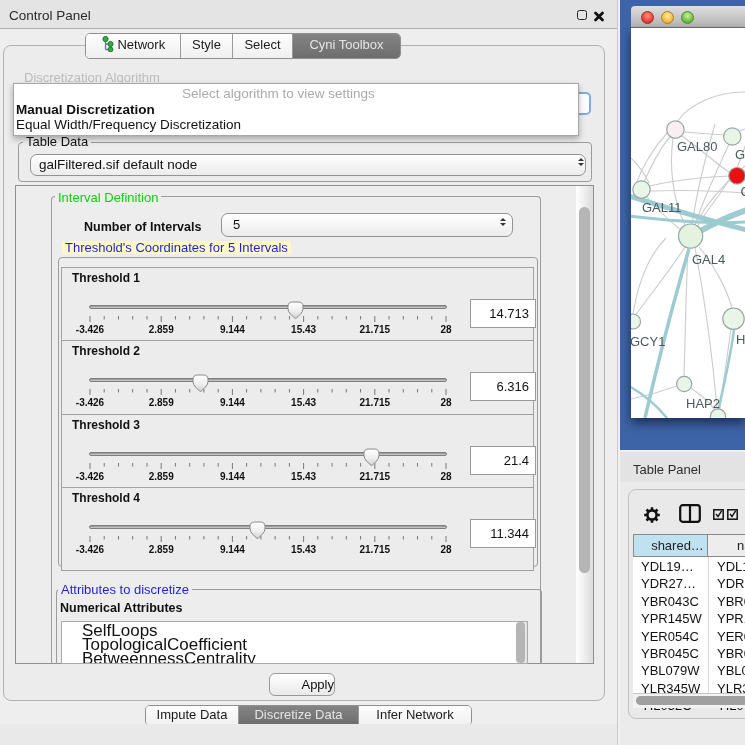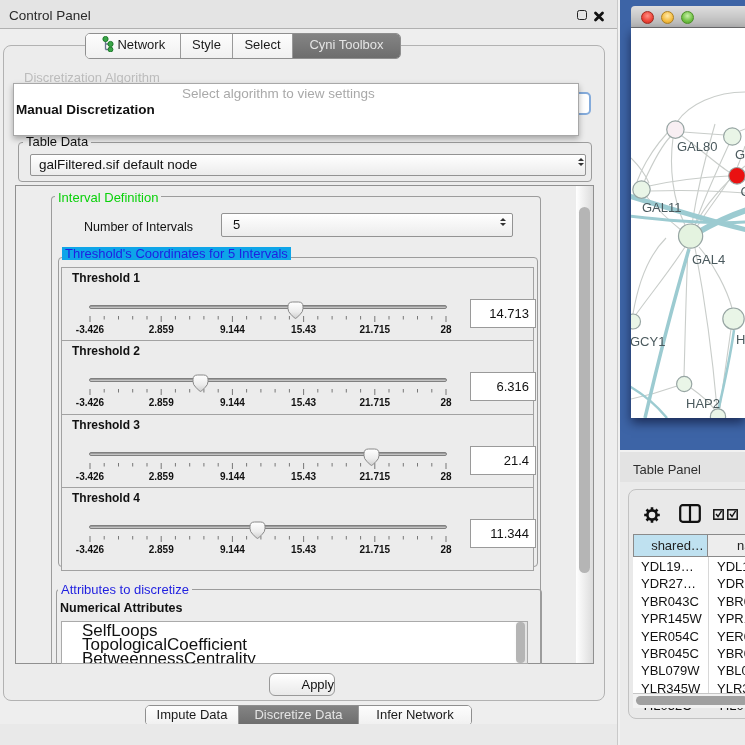--- a/index.html
+++ b/index.html
@@ -1,20 +1,20 @@
 <!DOCTYPE html>
 <html><head><meta charset="utf-8"><style>
 html,body{margin:0;padding:0}
 body{width:745px;height:745px;background:#f1f1f1;font-family:"Liberation Sans",sans-serif;position:relative;overflow:hidden;font-size:13px;color:#111}
 .abs{position:absolute}
 .seg{display:flex;border:1px solid #8f8f8f;border-radius:5px;overflow:hidden;background:#f6f6f6}
 .seg div{line-height:22px;text-align:center;border-right:1px solid #9a9a9a;background:linear-gradient(#fdfdfd,#f0f0f0);color:#1a1a1a}
 .seg div:last-child{border-right:none}
 .seg div.sel{background:linear-gradient(#848484,#6d6d6d);color:#e4e4e4}
-.combo{background:linear-gradient(#ffffff,#ececec);border:1px solid #939393;border-radius:2px;box-sizing:border-box}
+.combo{background:linear-gradient(#ffffff,#ececec);border:1px solid #939393;border-radius:7px;box-sizing:border-box}
 .updn{position:absolute;width:7px}
 .updn i{display:block;width:0;height:0;border-left:3px solid transparent;border-right:3px solid transparent}
 .updn i.u{border-bottom:3.8px solid #333;margin-bottom:2.2px}
 .updn i.d{border-top:3.8px solid #333}
 .grp{position:absolute;border:1px solid #9c9c9c;border-radius:4px;box-sizing:border-box}
 .gl{position:absolute;background:#ececec;padding:0 3px;line-height:13px}
 .tbox{position:absolute;left:61px;width:473px;height:84px;border:1px solid #a2a2a2;background:#ececec;box-sizing:border-box}
 .tbox b{position:absolute;left:10px;top:2.5px;font-size:12px}
 .track{position:absolute;left:27px;top:37px;width:358px;height:4px;border-radius:2px;background:linear-gradient(#8a8a8a,#d6d6d6);border:1px solid #808080;box-sizing:border-box}
 .vfield{position:absolute;left:408px;top:31px;width:58px;height:27px;background:#fff;border:1px solid #9a9a9a;line-height:27px;text-align:right;padding-right:6px;font-size:13px}
@@ -57,29 +57,29 @@
     <i class="d"></i>
   </div>
 
 <div class="abs" style="left:15px;top:185px;width:579px;height:479px;border:1px solid #909090;background:#ededed;box-sizing:border-box"></div>
 <div class="abs" style="left:576px;top:186px;width:17px;height:477px;background:linear-gradient(to right,#ffffff,#dcdcdc)"></div>
 <div class="abs" style="left:579px;top:207px;width:11px;height:366px;background:#b5b5b5;border-radius:6px"></div>
 
 <div class="abs" style="left:51px;top:196px;width:490px;height:468px;border:1px solid #9c9c9c;border-bottom:none;border-radius:4px 4px 0 0;box-sizing:border-box"></div>
 <div class="gl" style="left:55px;top:191px;color:#0ad10a;font-size:13px;background:#ededed">Interval Definition</div>
 
-<div class="abs" style="left:84px;top:220px;font-weight:normal;font-size:12.5px">Number of Intervals</div>
+<div class="abs" style="left:84px;top:220px;font-weight:bold;font-size:12.5px">Number of Intervals</div>
 <div class="combo abs" style="left:221px;top:213px;width:292px;height:24px;line-height:22px"><span style="padding-left:11px">5</span></div>
 <div class="updn" style="left:500px;top:218px">
     <i class="u"></i>
     <i class="d"></i>
   </div>
 
 <div class="abs" style="left:58px;top:257px;width:480px;height:310px;border:1px solid #9c9c9c;border-radius:4px;box-sizing:border-box"></div>
-<div class="gl" style="left:62px;top:247px;color:#1f1fe0;font-size:13px;background:#0ea5e9">Threshold's Coordinates for 5 Intervals</div>
+<div class="gl" style="left:62px;top:241px;color:#1f1fe0;font-size:13px;background:#fef9c3">Threshold's Coordinates for 5 Intervals</div>
 
 <div id="tb1" class="tbox" style="top:267px">
     <b>Threshold 1</b>
     <div class="track"></div>
     <svg style="position:absolute;left:27px;top:48px" width="360" height="8">
       <line x1="1.0" y1="0" x2="1.0" y2="6" stroke="#777" stroke-width="1"></line>
       <line x1="15.2" y1="0" x2="15.2" y2="3.5" stroke="#777" stroke-width="1"></line>
       <line x1="29.5" y1="0" x2="29.5" y2="3.5" stroke="#777" stroke-width="1"></line>
       <line x1="43.7" y1="0" x2="43.7" y2="3.5" stroke="#777" stroke-width="1"></line>
       <line x1="58.0" y1="0" x2="58.0" y2="3.5" stroke="#777" stroke-width="1"></line>
@@ -287,20 +287,21 @@
  <div class="sel" style="width:119px;line-height:17px">Discretize Data</div>
  <div style="width:112px;line-height:17px">Infer Network</div>
 </div>
 <div class="abs" style="left:0;top:724px;width:617px;height:21px;background:#e9e9e9"></div>
 
 <div class="abs" style="left:547px;top:92px;width:40px;height:19px;border:2px solid #84abdb;border-radius:5px;background:#fff;z-index:40"></div>
 
 <div class="abs" style="left:13px;top:83px;width:566px;height:53px;background:#fff;border:1px solid #a8a8a8;box-shadow:0 3px 6px rgba(0,0,0,0.30);z-index:50;box-sizing:border-box">
   <div style="position:absolute;left:168px;top:1.5px;color:#a9a9a9;font-size:13.5px">Select algorithm to view settings</div>
   <div style="position:absolute;left:2px;top:17.5px;font-weight:bold;font-size:13.5px">Manual Discretization</div>
+  <div style="position:absolute;left:2px;top:32.5px;font-size:13.5px">Equal Width/Frequency Discretization</div>
 </div>
 
 <div class="abs" style="left:620px;top:0;width:125px;height:450px;background:#3d64a6"></div>
 <div class="abs" style="left:631px;top:6px;width:114px;height:21px;background:linear-gradient(#dedede,#b4b4b4);border-bottom:1px solid #6f6f6f;border-top-left-radius:4px">
   <div style="position:absolute;left:10px;top:5px;width:11px;height:11px;border-radius:50%;background:radial-gradient(circle at 50% 35%,#ff8f84,#ee4337 60%,#c22f24);border:0.5px solid #a02a20"></div>
   <div style="position:absolute;left:29.5px;top:5px;width:11px;height:11px;border-radius:50%;background:radial-gradient(circle at 50% 35%,#ffe9a8,#f5bc3f 60%,#cf9a28);border:0.5px solid #ad8122"></div>
   <div style="position:absolute;left:50px;top:5px;width:11px;height:11px;border-radius:50%;background:radial-gradient(circle at 50% 35%,#c8f0a8,#6fc144 60%,#53a02d);border:0.5px solid #4c8f28"></div>
 </div>
 <div class="abs" style="left:631px;top:28px;width:114px;height:390px;background:#fff;overflow:hidden;box-shadow:0 5px 10px rgba(0,0,25,0.55)">
 <svg width="114" height="390" viewBox="0 0 114 390">

